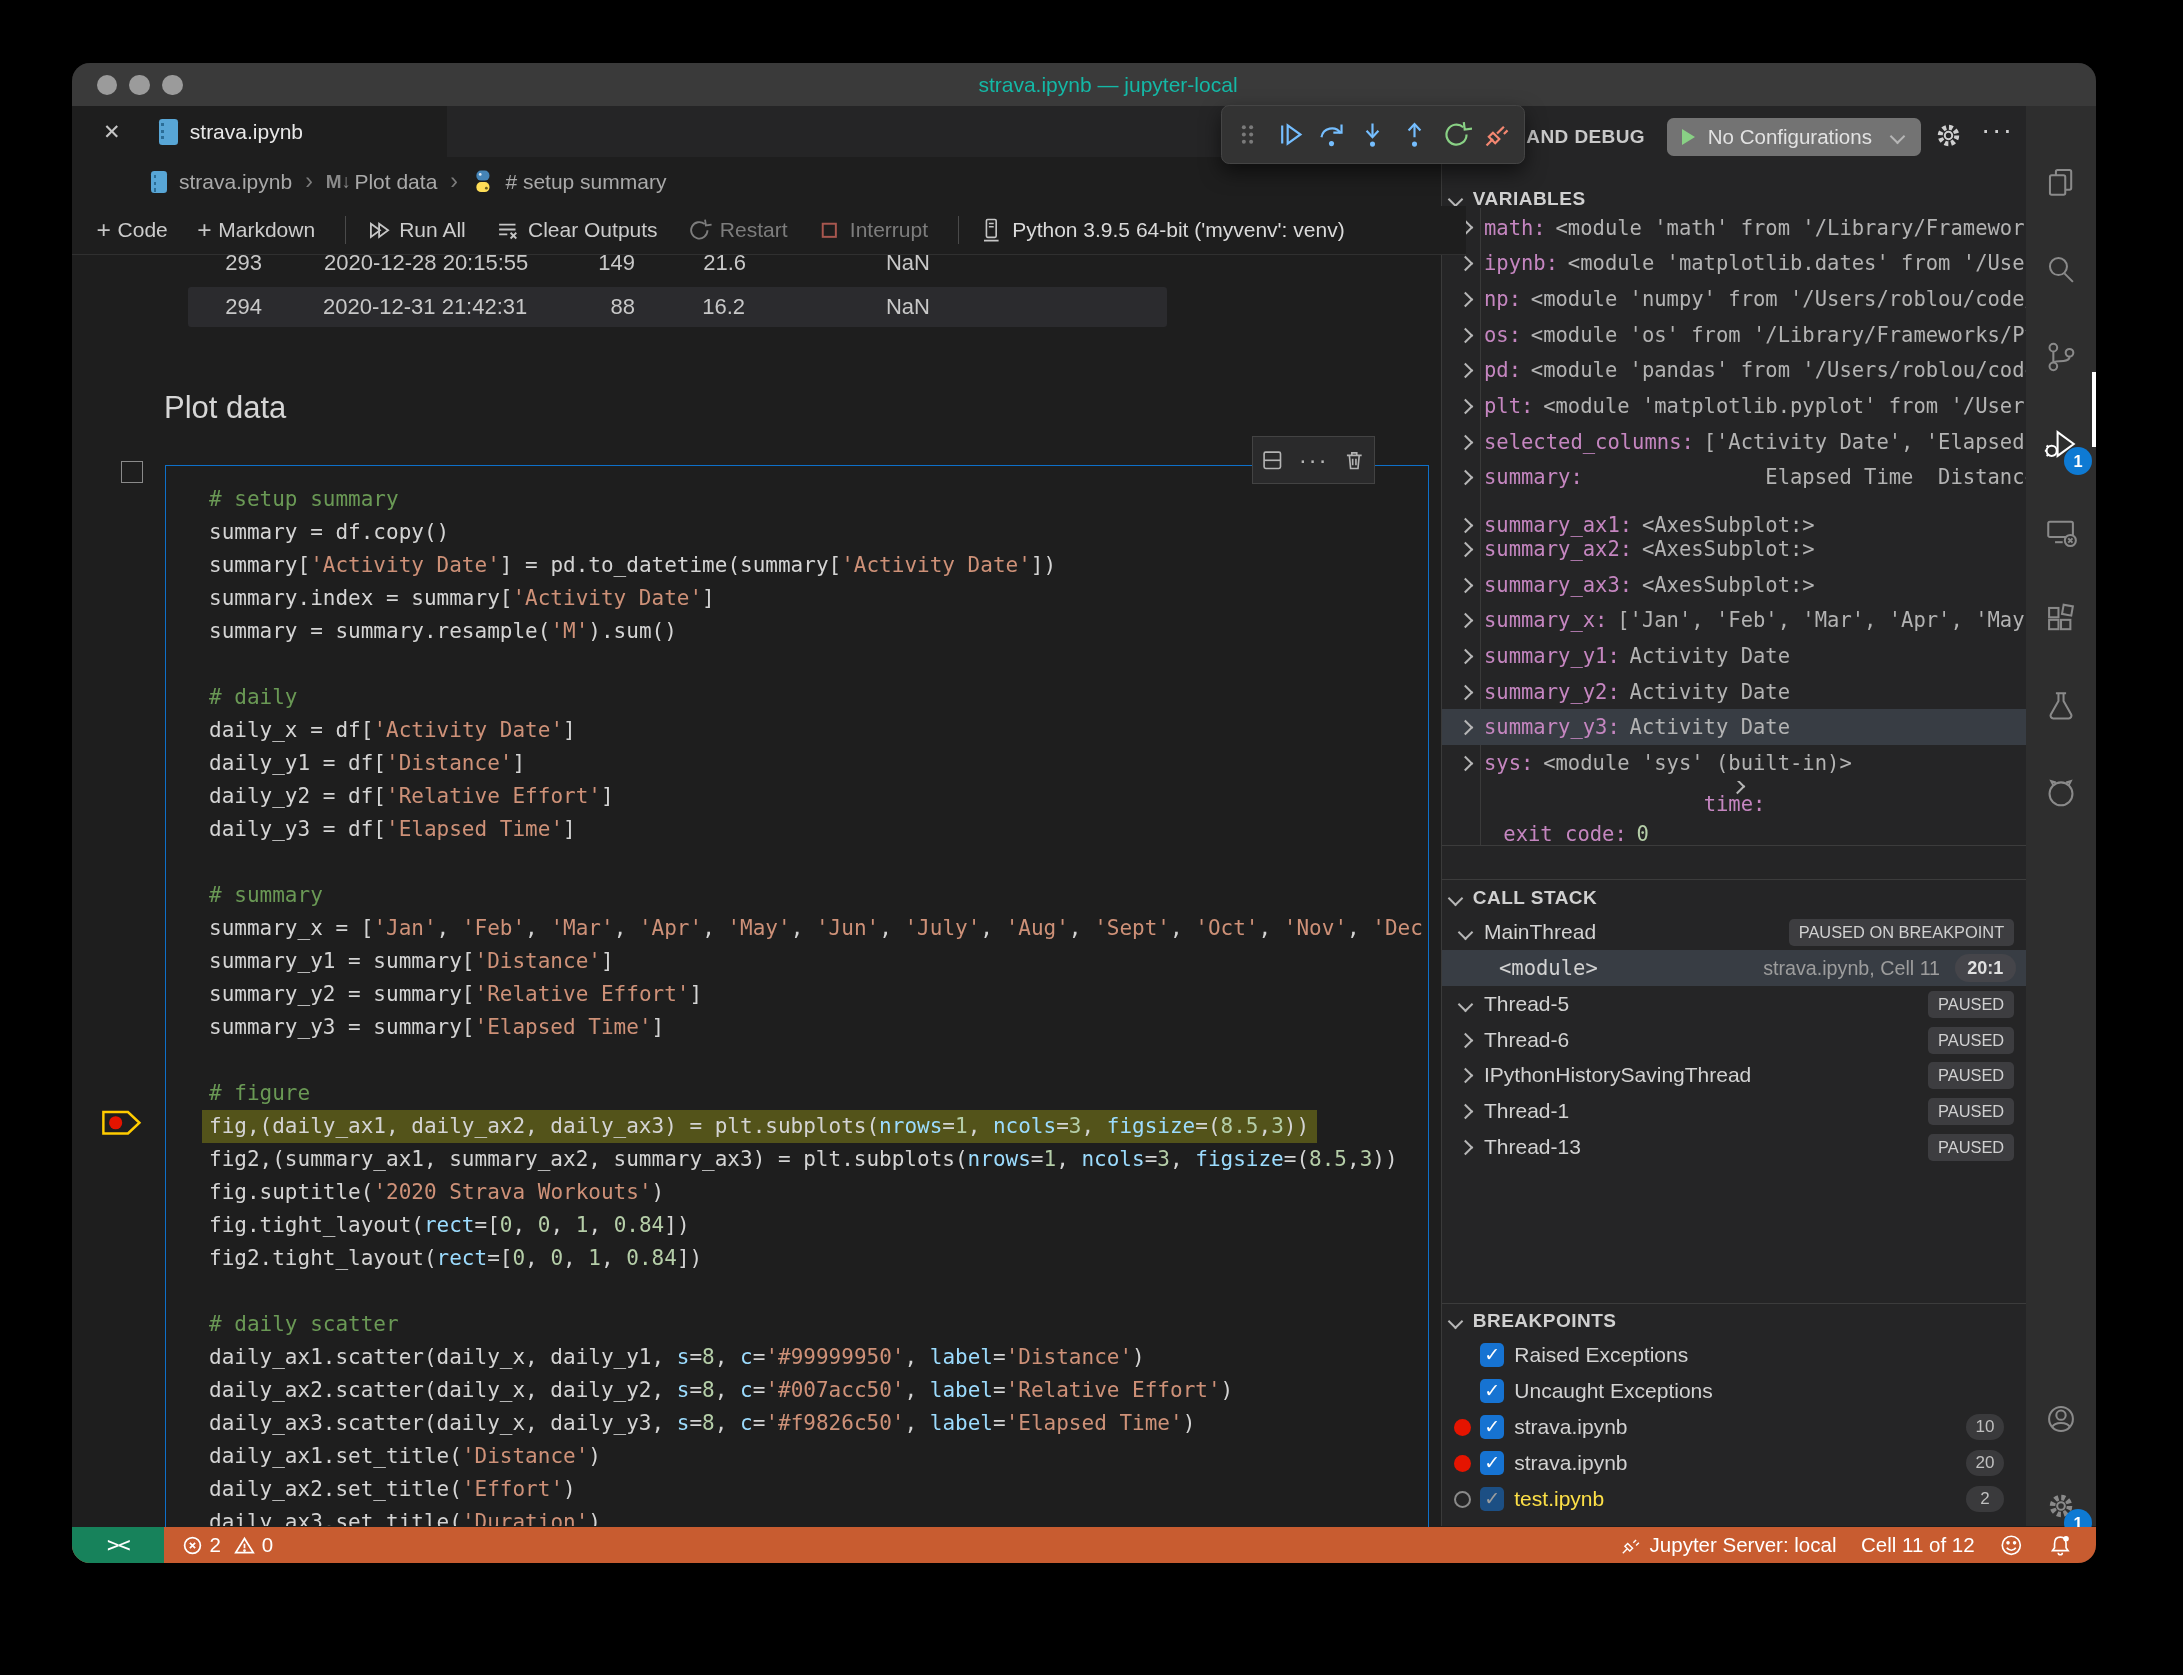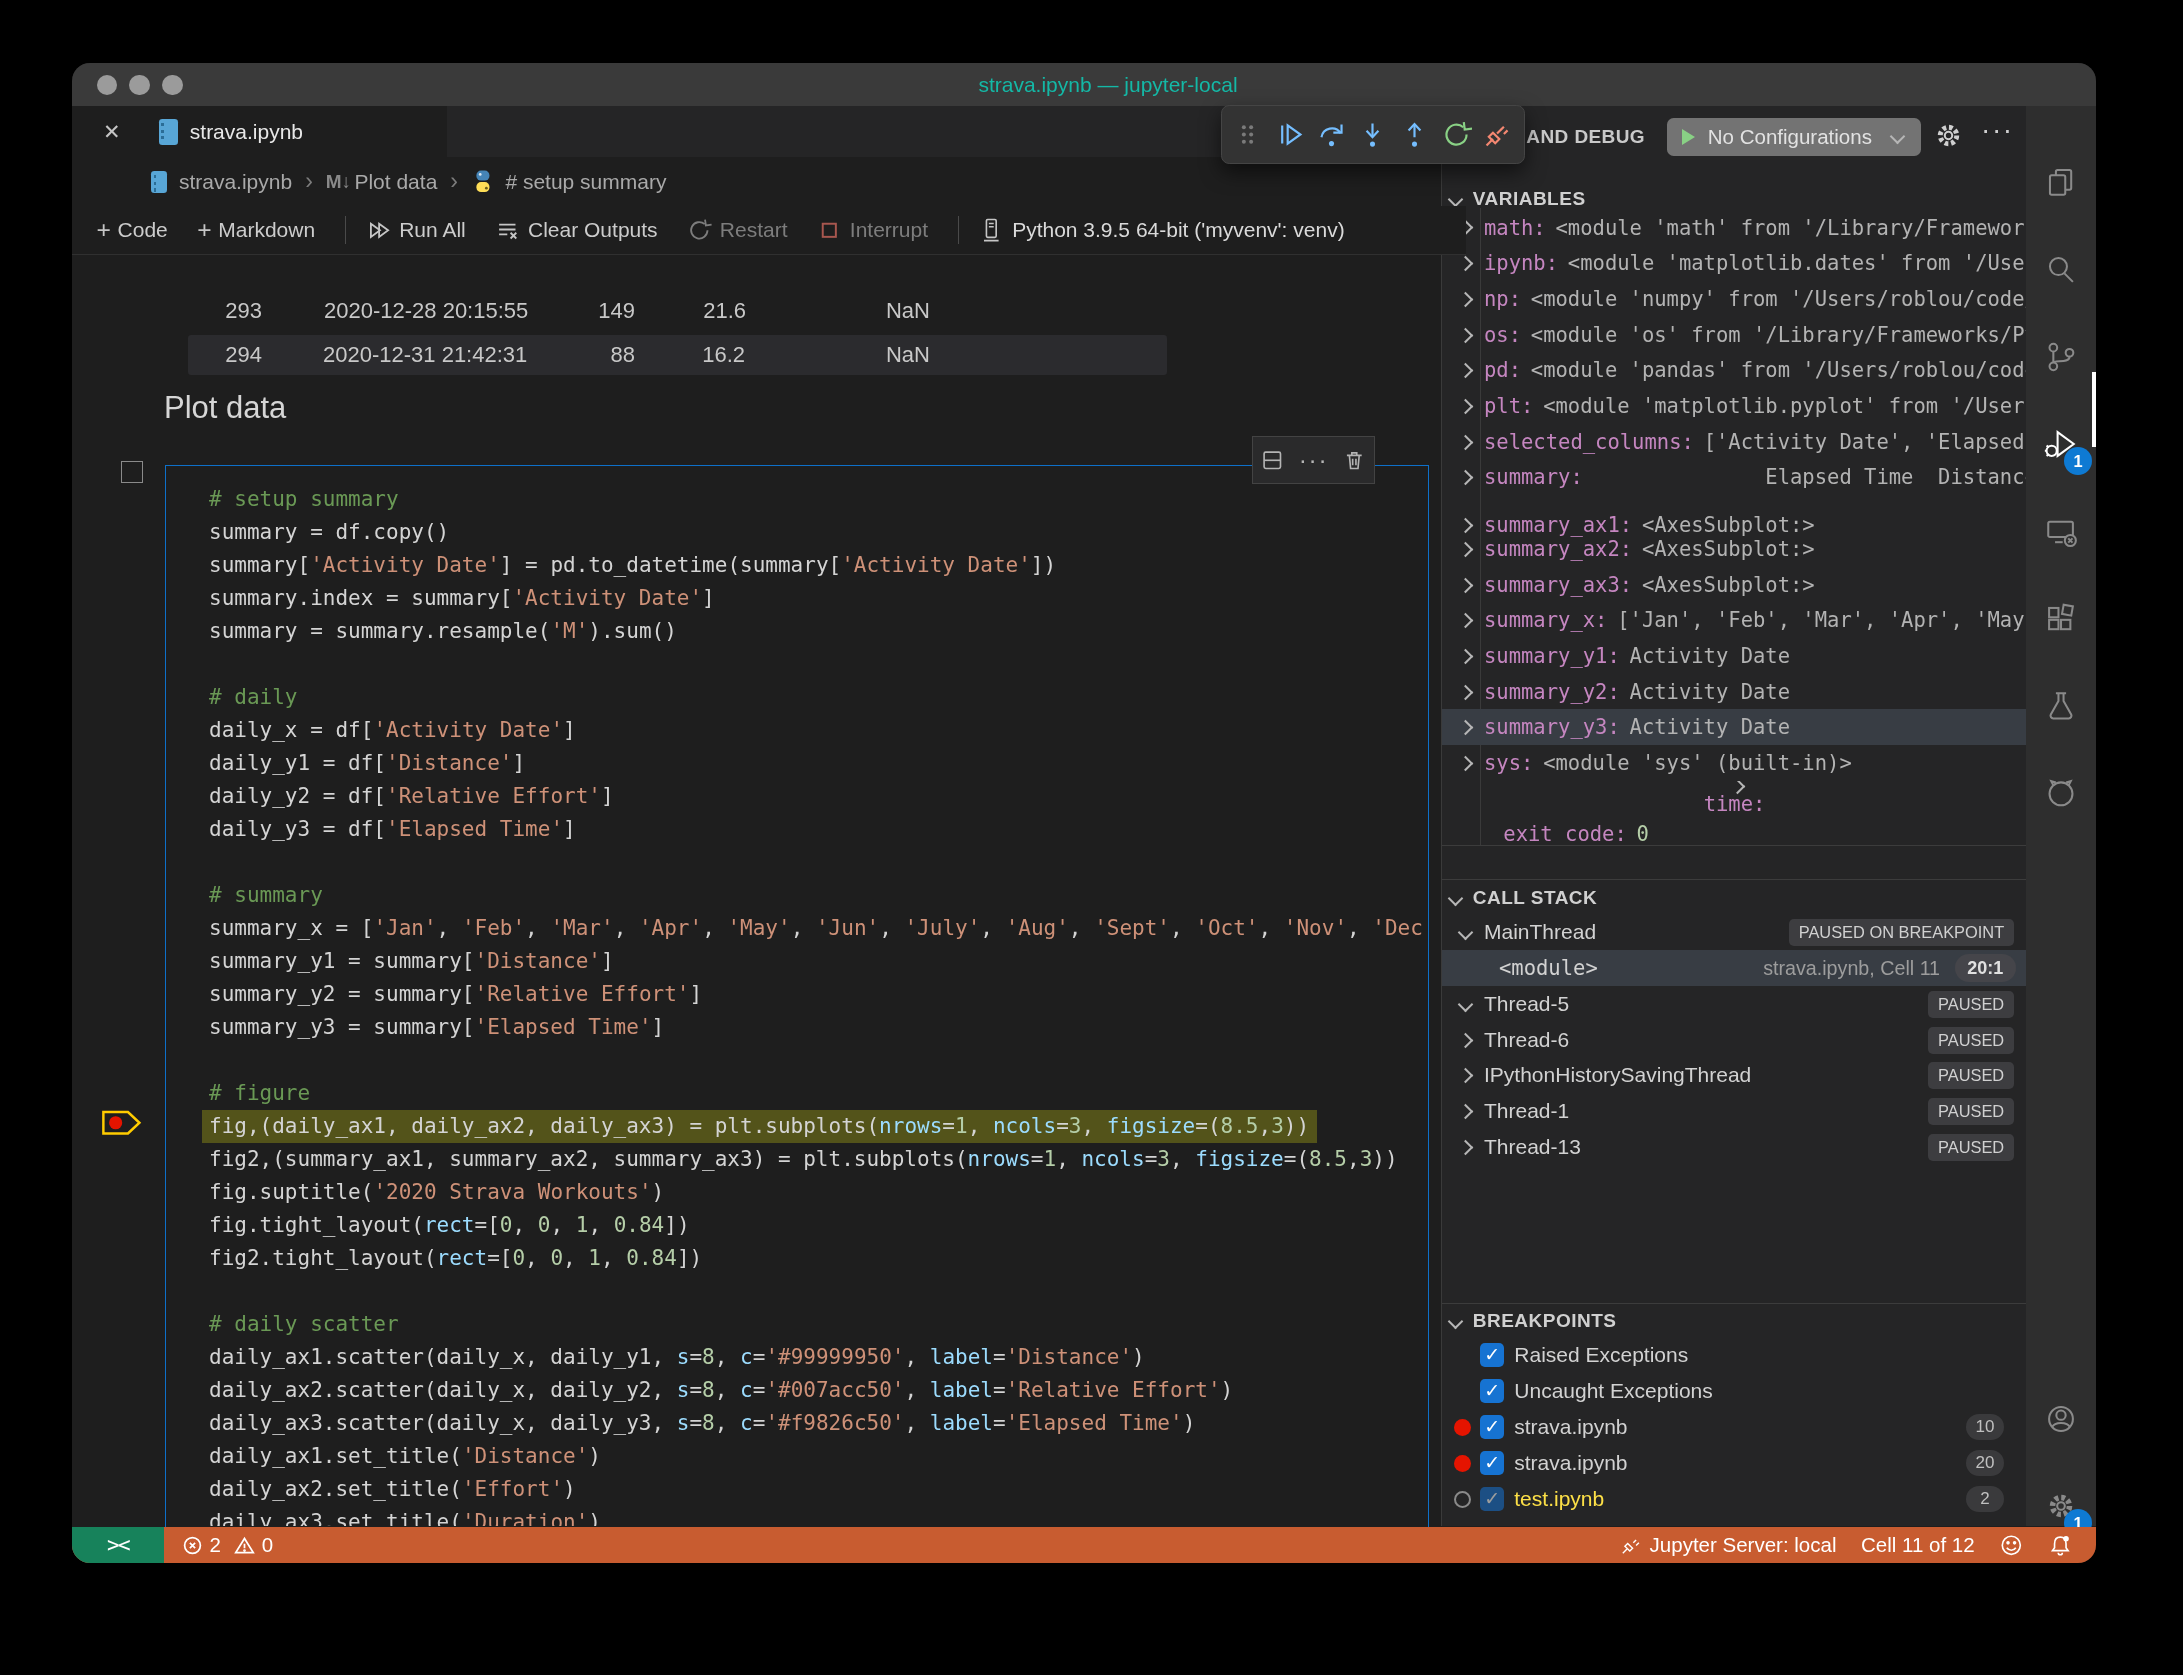--- a/index.html
+++ b/index.html
@@ -29,21 +29,21 @@
   #nbtoolbar{position:absolute;left:0;top:143px;width:1369px;height:48px;background:#1e1e1e;
     border-bottom:0.8px solid #303030;display:flex;align-items:center;padding-left:24.6px;color:#cccccc;
     font-size:21px;z-index:5;}
   .tbbtn{display:flex;align-items:center;margin-right:29.5px;}
   .tbbtn .plus{font-size:24.6px;margin-right:6.6px;color:#c5c5c5;}
   .tbbtn svg{margin-right:8.2px;}
   .tbdim{color:#7d7d7d;}
   .tbdivider{width:0.8px;height:28px;background:#4a4a4a;margin:0 21px 0 0;}
   
   #editor{position:absolute;left:0;top:191px;width:1369px;height:1273px;background:#1e1e1e;overflow:hidden;}
-  .trow{position:absolute;left:0;width:100%;height:40px;font-size:22px;color:#c8c8c8;margin-top:48px;}
+  .trow{position:absolute;left:0;width:100%;height:40px;font-size:22px;color:#c8c8c8;}
   .trow.striped{background:#2b2b2e;border-radius:3.3px;left:116px;width:979px;}
   .trow span{position:absolute;top:50%;transform:translateY(-50%);}
   #md-heading{position:absolute;left:92px;top:136px;font-size:31px;color:#d6d6d6;}
   #cell-square{position:absolute;left:49px;top:207px;width:19.7px;height:19.7px;border:1.6px solid #8a8a8a;}
   #cell-toolbar{position:absolute;left:1180px;top:182px;width:121px;height:46px;background:#2a2a2b;
     border:0.8px solid #434343;display:flex;align-items:center;justify-content:space-around;z-index:6;}
   #cell-toolbar .ct{color:#b4b4b4;display:flex;align-items:center;}
   #cell{position:absolute;left:93px;top:211px;width:1262px;height:1147px;border:1.6px solid #0e70c9;border-bottom:none;}
   #code{position:absolute;left:95px;top:229px;width:1260px;height:1043px;overflow:hidden;
     font-family:"DejaVu Sans Mono",monospace;font-size:21px;}

